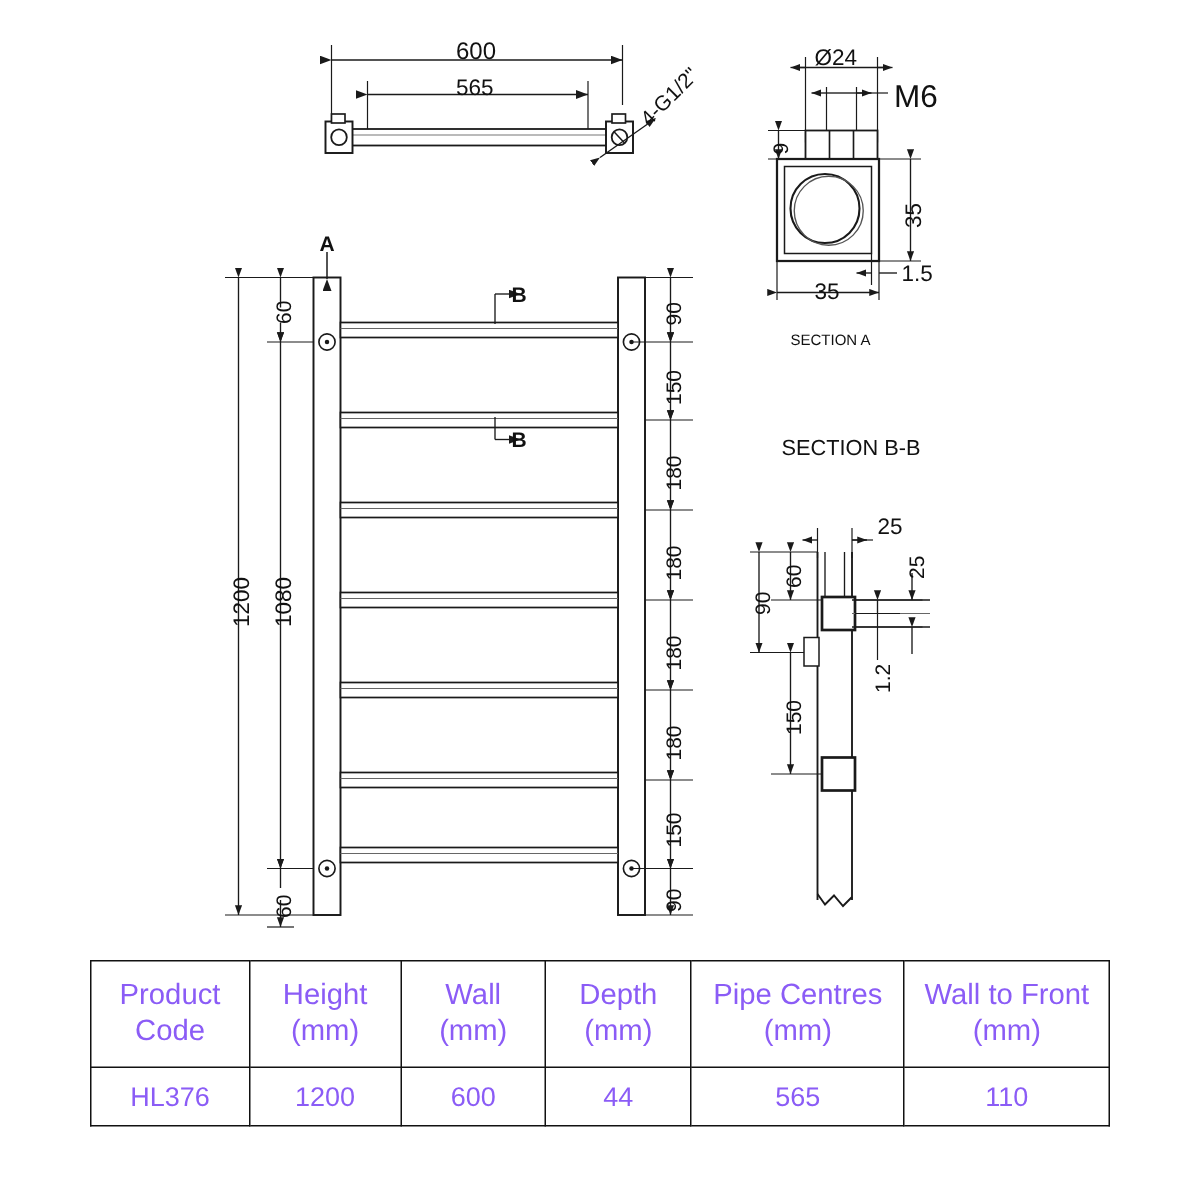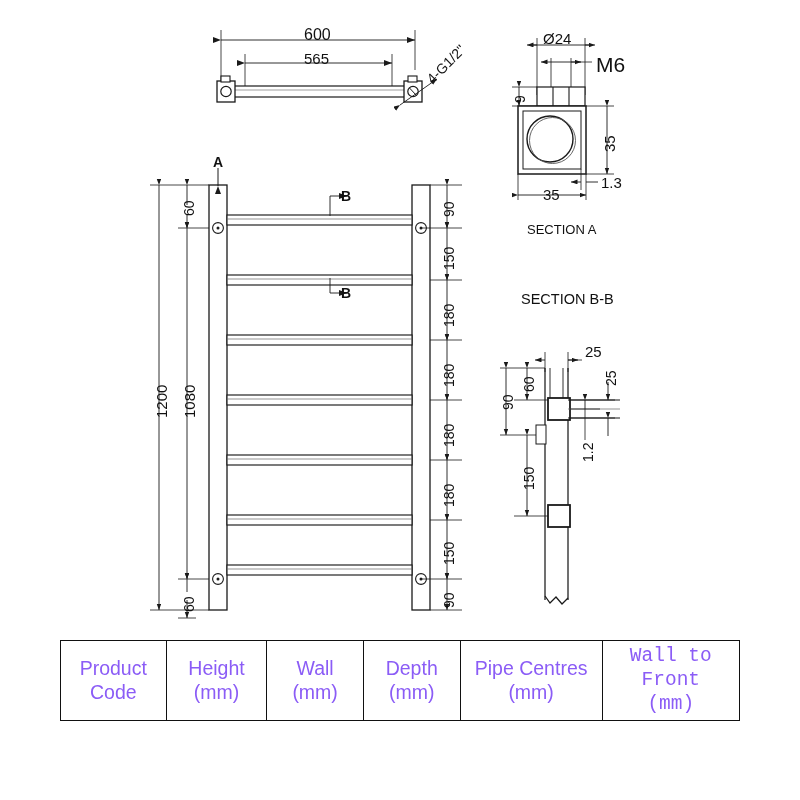--- a/index.html
+++ b/index.html
@@ -233,23 +233,23 @@
   </svg>
 
   <div class="lbl" style="left:304px;top:27px;font-size:16px;">600</div>
   <div class="lbl" style="left:304px;top:51px;font-size:15px;">565</div>
   <div class="lbl" style="left:434px;top:72px;font-size:14px;transform:rotate(-45deg);transform-origin:left bottom;">4-G1/2"</div>
 
   <div class="lbl" style="left:543px;top:31px;font-size:15px;">Ø24</div>
   <div class="lbl" style="left:596px;top:54px;font-size:21px;">M6</div>
   <div class="lbl rot" style="left:513px;top:103px;font-size:14px;">9</div>
   <div class="lbl rot" style="left:602px;top:152px;font-size:15px;">35</div>
-  <div class="lbl" style="left:601px;top:175px;font-size:15px;">1.3</div>
+  <div class="lbl" style="left:601px;top:175px;font-size:15px;">1.5</div>
   <div class="lbl" style="left:543px;top:187px;font-size:15px;">35</div>
-  <div class="lbl" style="left:527px;top:223px;font-size:13px;">SECTION A</div>
+  <div class="lbl" style="left:527px;top:223px;font-size:10px;">SECTION A</div>
 
   <div class="lbl" style="left:213px;top:155px;font-size:14px;font-weight:bold;">A</div>
   <div class="lbl" style="left:341px;top:189px;font-size:14px;font-weight:bold;">B</div>
   <div class="lbl" style="left:341px;top:286px;font-size:14px;font-weight:bold;">B</div>
 
   <div class="lbl rot" style="left:182px;top:216px;font-size:14px;">60</div>
   <div class="lbl rot" style="left:182px;top:612px;font-size:14px;">60</div>
   <div class="lbl rot" style="left:154px;top:418px;font-size:15px;">1200</div>
   <div class="lbl rot" style="left:182px;top:418px;font-size:15px;">1080</div>
 
@@ -286,21 +286,29 @@
           <span>(mm)</span>
         </td>
         <td class="hd" style="width:96px;">
           <span>Depth</span>
           <span>(mm)</span>
         </td>
         <td class="hd" style="width:144px;">
           <span>Pipe Centres</span>
           <span>(mm)</span>
         </td>
-        <td class="hd" style="width:140px;font-family:Liberation Mono, monospace;">
+        <td class="hd" style="width:140px;">
           <span>Wall to Front</span>
           <span>(mm)</span>
         </td>
+      </tr>
+      <tr>
+        <td class="vl">HL376</td>
+        <td class="vl">1200</td>
+        <td class="vl">600</td>
+        <td class="vl">44</td>
+        <td class="vl">565</td>
+        <td class="vl">110</td>
       </tr>
     </tbody>
   </table>
 
 </div>
 
 </body></html>

